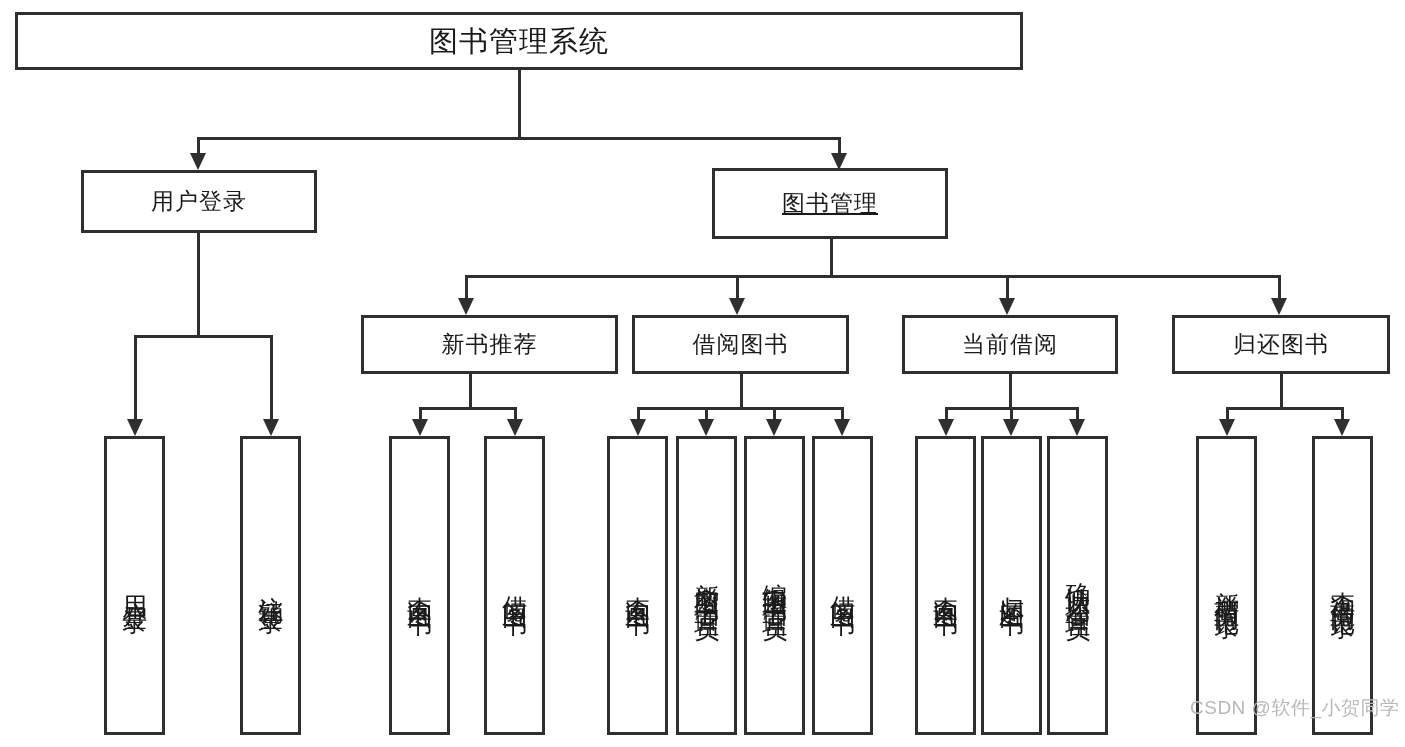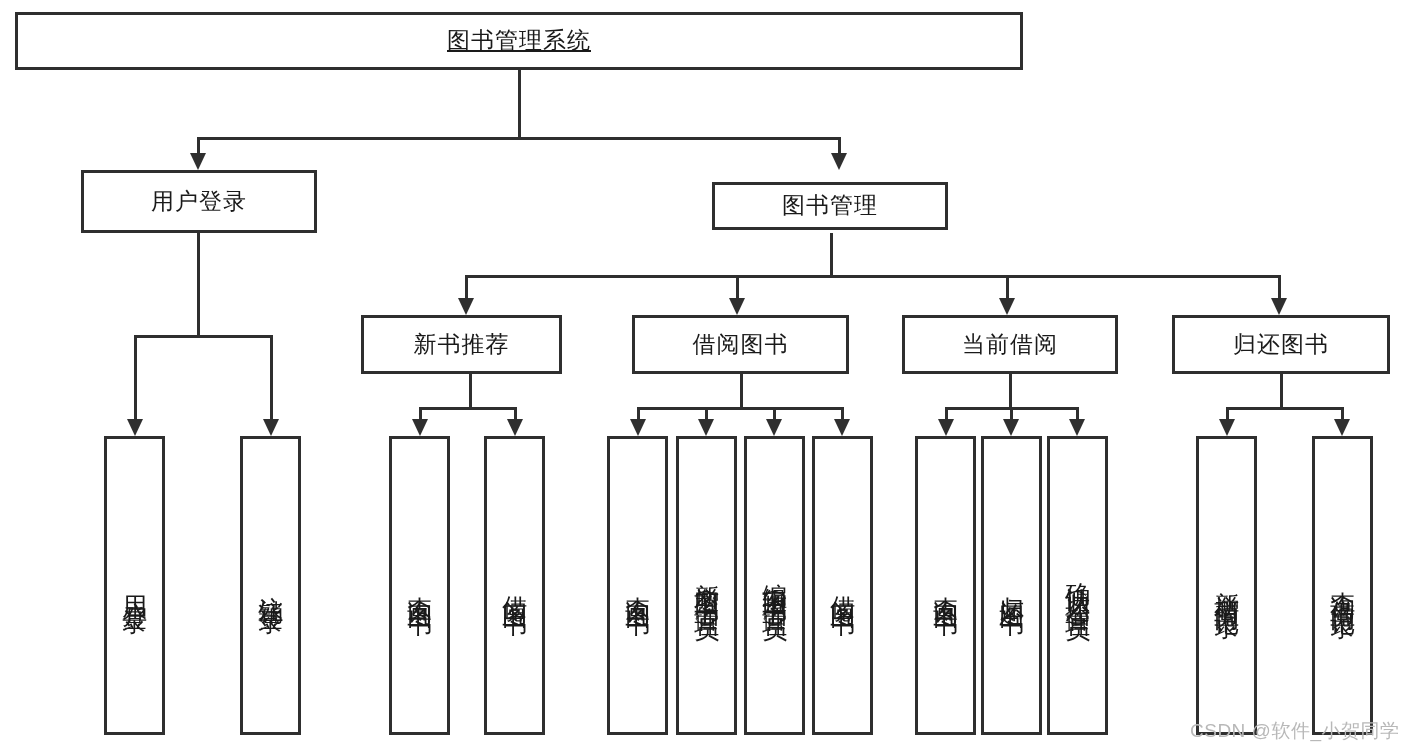--- a/index.html
+++ b/index.html
@@ -29,23 +29,22 @@
     justify-content: center;
     color: #1a1a1a;
     line-height: 1.18;
     text-align: center;
   }
   .node.horiz {
     font-size: 23px;
     letter-spacing: 1px;
   }
   .node.root {
-    font-size: 23px;
+    font-size: 29px;
     border-width: 3px;
-    text-decoration: underline;
   }
   .node.leaf {
     writing-mode: vertical-rl;
     text-orientation: upright;
     font-size: 25px;
     letter-spacing: 5px;
     padding: 6px 0;
     border-width: 3px;
   }
   .node.leaf .vtext {
@@ -139,24 +138,24 @@
       <div class="arrow" style="left: 1334px; top: 419px;"></div>
     </div>
 
   <div id="node-layer">
       <div class="node root horiz" style="left: 15px; top: 12px; width: 1008px; height: 58px;">
         <span>图书管理系统</span>
       </div>
       <div class="node horiz" style="left: 81px; top: 170px; width: 236px; height: 63px;">
         <span>用户登录</span>
       </div>
-      <div class="node horiz" style="left: 712px; top: 182px; width: 236px; height: 48px;">
+      <div class="node horiz" style="left: 712px; top: 168px; width: 236px; height: 71px; text-decoration: underline;">
         <span>图书管理</span>
       </div>
-      <div class="node horiz" style="left: 361px; top: 315px; width: 201px; height: 59px;">
+      <div class="node horiz" style="left: 361px; top: 315px; width: 257px; height: 59px;">
         <span>新书推荐</span>
       </div>
       <div class="node horiz" style="left: 632px; top: 315px; width: 217px; height: 59px;">
         <span>借阅图书</span>
       </div>
       <div class="node horiz" style="left: 902px; top: 315px; width: 216px; height: 59px; text-align: center;">
         <span>当前借阅</span>
       </div>
       <div class="node horiz" style="left: 1172px; top: 315px; width: 218px; height: 59px;">
         <span>归还图书</span>
@@ -195,14 +194,14 @@
         <span class="vtext">确认归还（管理员）</span>
       </div>
       <div class="node leaf" style="left: 1196px; top: 436px; width: 61px; height: 299px;">
         <span class="vtext">新增借阅记录</span>
       </div>
       <div class="node leaf" style="left: 1312px; top: 436px; width: 61px; height: 299px;">
         <span class="vtext">查询借阅记录</span>
       </div>
     </div>
 
-  <div id="watermark" style="left: 1190px; top: 718px;">CSDN @软件_小贺同学</div>
+  <div id="watermark" style="left: 1190px; top: 695px;">CSDN @软件_小贺同学</div>
 </div>
 
 </body></html>

